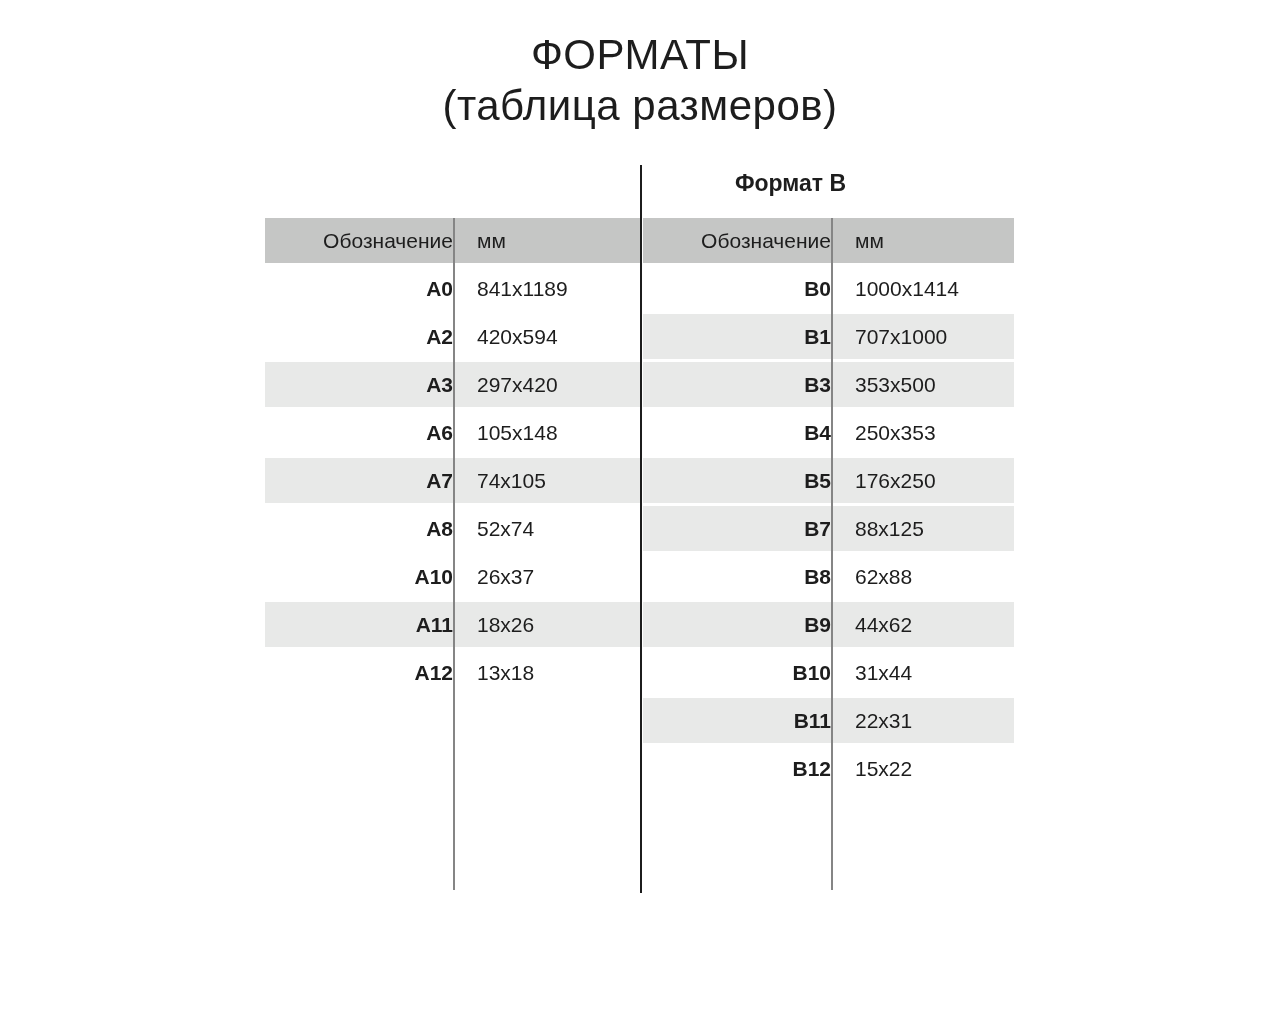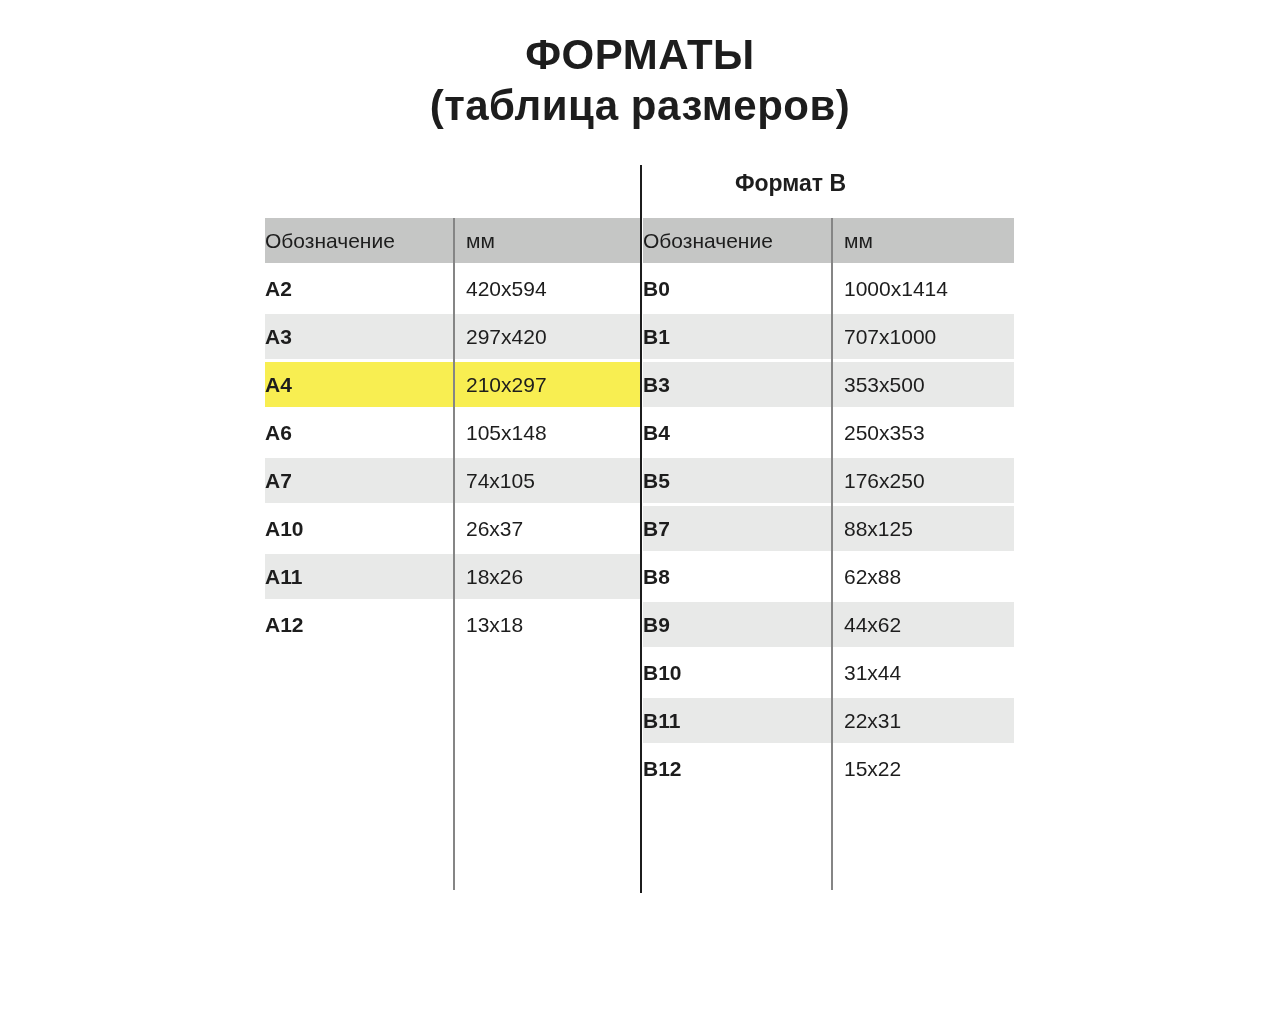--- a/index.html
+++ b/index.html
@@ -7,21 +7,21 @@
     position:relative;
     width:1280px;height:1024px;
     background:#ffffff;
     font-family:"Liberation Sans",sans-serif;
     color:var(--text,#1d1d1d);
     overflow:hidden;
   }
   .title{
     position:absolute;top:29px;left:0;width:100%;
     text-align:center;
-    font-size:42px;line-height:51px;font-weight:bold;
+    font-size:42px;line-height:51px;font-weight:normal;
     letter-spacing:0.5px;
     color:var(--text,#1d1d1d);
   }
   .center-divider{
     position:absolute;left:640px;top:165px;
     width:2px;height:728px;
     background:var(--divider,#1c1c1c);
     z-index:3;
   }
   .col-heading{
@@ -51,27 +51,26 @@
     border-bottom:3px solid #ffffff;
     font-size:21px;
     color:var(--text,#1d1d1d);
   }
   .trow.thead{background:var(--header-bg,#c5c6c5);}
   .trow.stripe{background:var(--stripe-bg,#e8e9e8);}
   .trow.highlight{background:var(--highlight-bg,#f8ee51);}
   .c1{
     width:188px;
     box-sizing:border-box;
-    text-align:left;
-    padding-right:10px;
+    text-align:right;
     white-space:nowrap;
   }
   .c2{
     flex:1;
-    padding-left:13px;
+    padding-left:24px;
     white-space:nowrap;
   }
   .code{font-weight:bold;}
 </style>
 </head>
 <body>
 
 <div class="page" style="background: rgb(255, 255, 255);">
 
   <div class="title">
@@ -82,39 +81,43 @@
   <div class="center-divider"></div>
 
   <div class="col-heading b">Формат В</div>
 
   <div class="fmt-table a" id="table-a">
     <div class="col-sep"></div>
     <div class="trow thead">
       <div class="c1">Обозначение</div>
       <div class="c2">мм</div>
     </div>
+  <div class="trow">
+        <div class="c1 code">A0</div>
+        <div class="c2">841x1189</div>
+      </div>
       <div class="trow">
         <div class="c1 code">A2</div>
         <div class="c2">420x594</div>
       </div>
       <div class="trow stripe">
         <div class="c1 code">A3</div>
         <div class="c2">297x420</div>
       </div>
-      <div class="trow highlight">
-        <div class="c1 code">A4</div>
-        <div class="c2">210x297</div>
-      </div>
       <div class="trow">
         <div class="c1 code">A6</div>
         <div class="c2">105x148</div>
       </div>
       <div class="trow stripe">
         <div class="c1 code">A7</div>
         <div class="c2">74x105</div>
+      </div>
+      <div class="trow">
+        <div class="c1 code">A8</div>
+        <div class="c2">52x74</div>
       </div>
       <div class="trow">
         <div class="c1 code">A10</div>
         <div class="c2">26x37</div>
       </div>
       <div class="trow stripe">
         <div class="c1 code">A11</div>
         <div class="c2">18x26</div>
       </div>
       <div class="trow">

